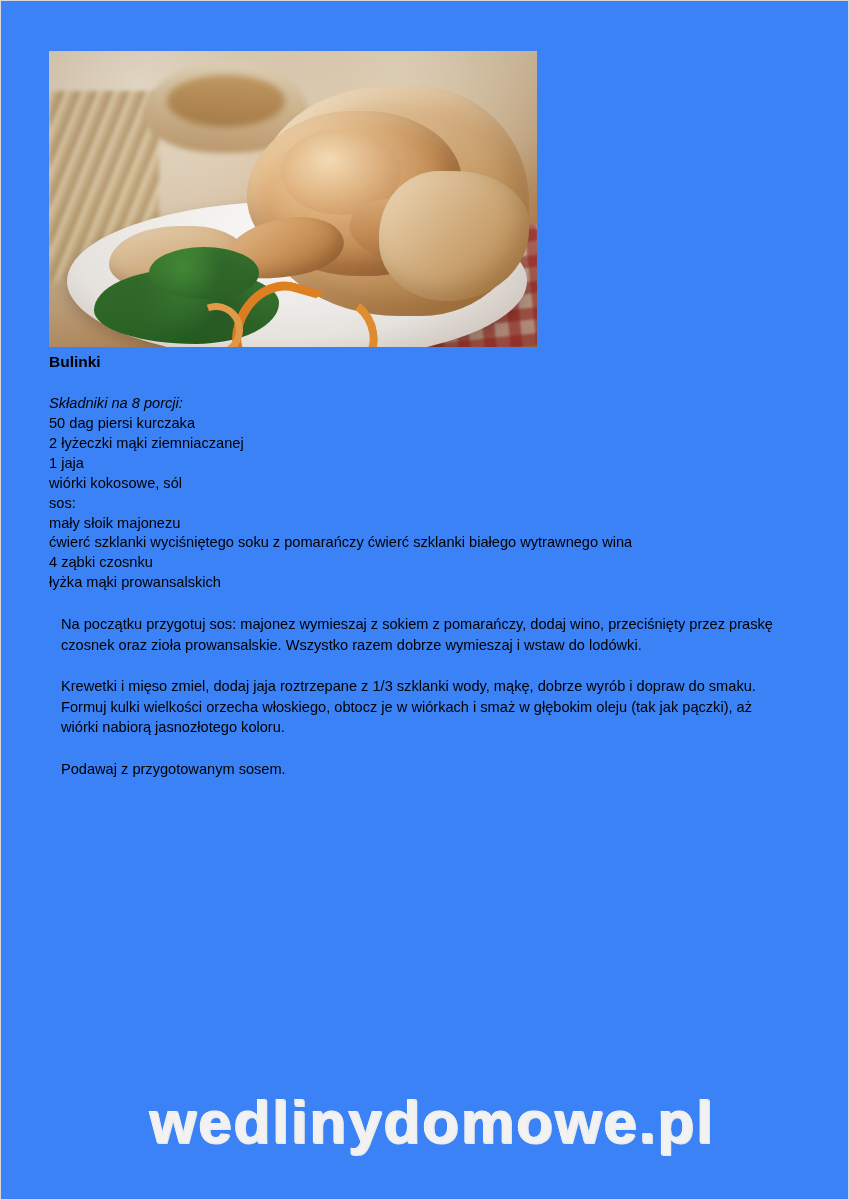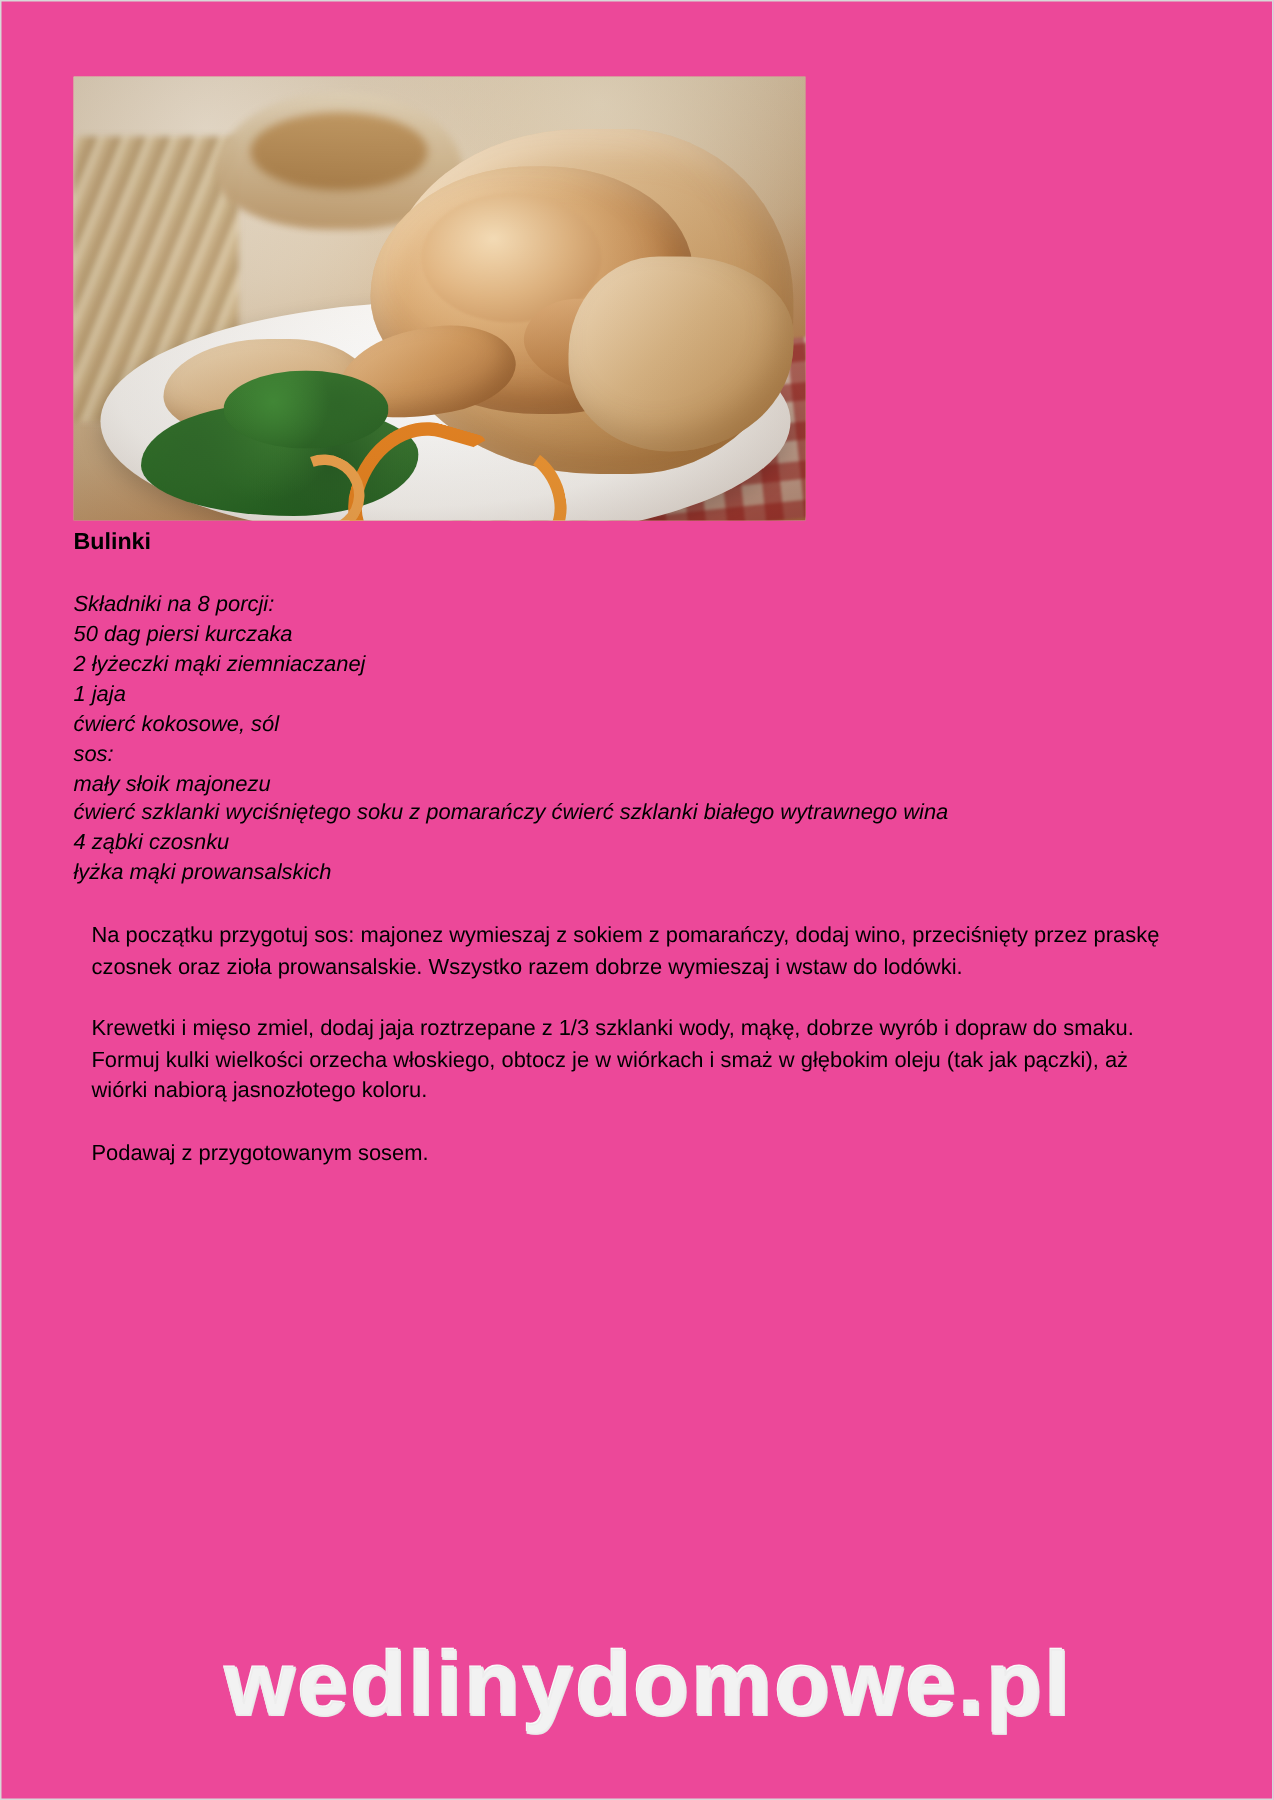--- a/index.html
+++ b/index.html
@@ -15,21 +15,21 @@
     color: #000000;
     overflow: hidden;
   }
 
   .page {
     position: absolute;
     left: 0;
     top: 0;
     width: 849px;
     height: 1200px;
-    background: #ec4899;
+    background: #3b82f6;
     border: 1px solid #d8d8d8;
     box-sizing: border-box;
   }
 
   .content {
     position: absolute;
     left: 48px;
     top: 50px;
     width: 740px;
   }
@@ -212,21 +212,20 @@
   .block {
     margin-top: 22px;
     font-size: 14.6px;
     line-height: 1.37;
   }
   .ing-head {
     font-style: italic;
   }
   .ing-line {
     white-space: pre-wrap;
-    font-style: italic;
   }
   .para {
     margin-top: 21px;
     font-size: 14.6px;
     line-height: 1.4;
     max-width: 720px;
     margin-left: 12px;
   }
 
   
@@ -279,21 +278,21 @@
       <div class="layer grain"></div>
     </div>
 
     <h1 class="title">Bulinki</h1>
 
     <div class="block">
       <div class="ing-head">Składniki na 8 porcji:</div>
       <div class="ing-line">50 dag piersi kurczaka</div>
       <div class="ing-line">2 łyżeczki mąki ziemniaczanej</div>
       <div class="ing-line">1 jaja</div>
-      <div class="ing-line">ćwierć kokosowe, sól</div>
+      <div class="ing-line">wiórki kokosowe, sól</div>
       <div class="ing-line">sos:</div>
       <div class="ing-line">mały słoik majonezu</div>
       <div class="ing-line">ćwierć szklanki wyciśniętego soku z pomarańczy ćwierć szklanki białego wytrawnego wina</div>
       <div class="ing-line">4 ząbki czosnku</div>
       <div class="ing-line">łyżka mąki prowansalskich</div>
     </div>
 
     <p class="para">Na początku przygotuj sos: majonez wymieszaj z sokiem z pomarańczy, dodaj wino, przeciśnięty przez praskę czosnek oraz zioła prowansalskie. Wszystko razem dobrze wymieszaj i wstaw do lodówki.</p>
     <p class="para">Krewetki i mięso zmiel, dodaj jaja roztrzepane z 1/3 szklanki wody, mąkę, dobrze wyrób i dopraw do smaku. Formuj kulki wielkości orzecha włoskiego, obtocz je w wiórkach i smaż w głębokim oleju (tak jak pączki), aż wiórki nabiorą jasnozłotego koloru.</p>
     <p class="para">Podawaj z przygotowanym sosem.</p>

